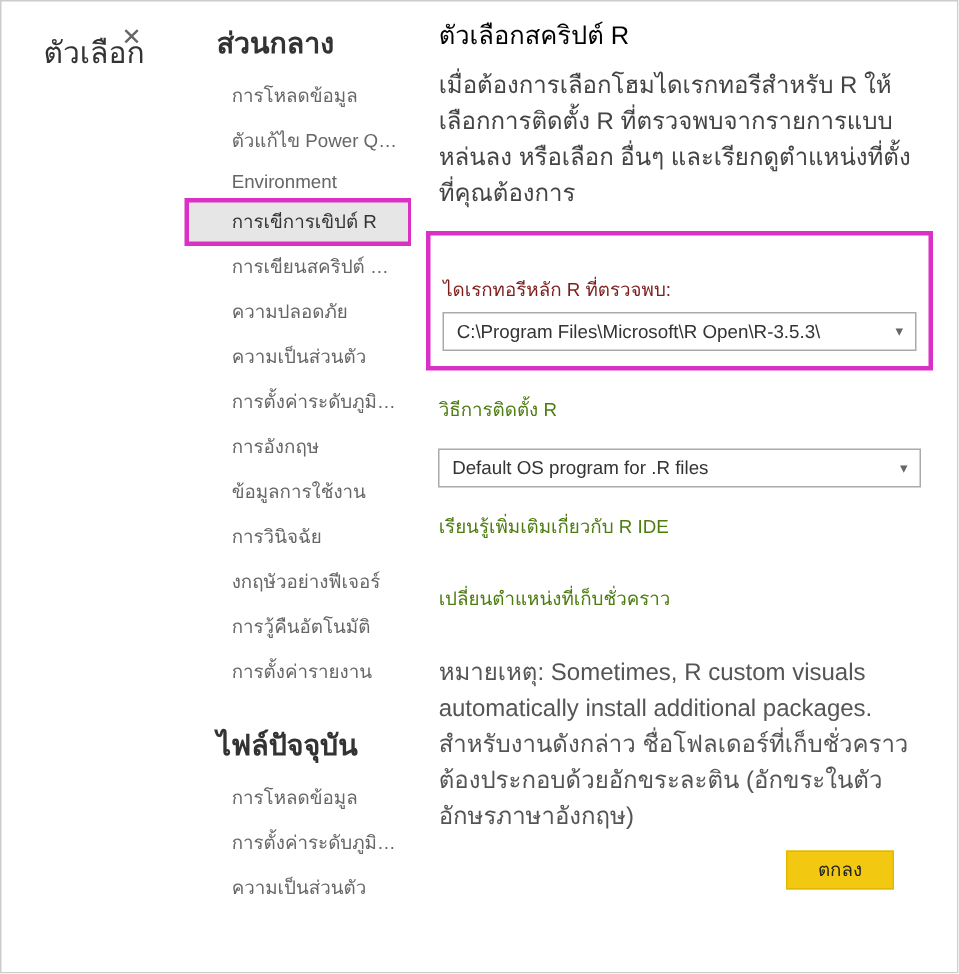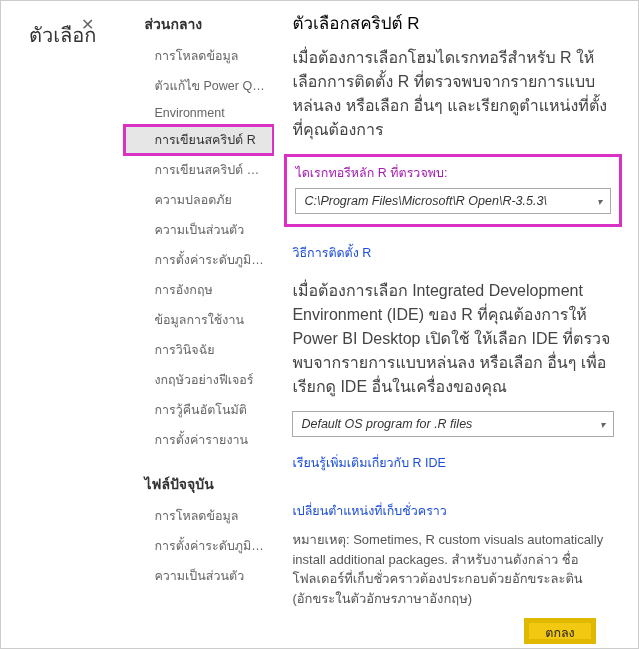--- a/index.html
+++ b/index.html
@@ -45,21 +45,21 @@
     }
     .sidebar {
       width: 158px;
       padding: 8px 0 0 8px;
       overflow-y: auto;
     }
     .sidebar-section {
       margin-bottom: 14px;
     }
     .sidebar-heading {
-      font-size: 14px;
+      font-size: 19px;
       font-weight: 600;
       color: #333;
       padding: 4px 10px 6px 20px;
     }
     .sidebar-item {
       display: block;
       padding: 5px 8px 5px 30px;
       color: #666;
       font-size: 12.5px;
       cursor: pointer;
@@ -97,68 +97,68 @@
       margin-bottom: 10px;
     }
     .field-block.boxed {
       border: 3px solid #d831c4;
       padding: 6px 8px 10px 8px;
       margin-left: -8px;
       margin-right: -8px;
     }
     .field-label {
       font-size: 12.5px;
-      color: #a21caf;
+      color: #7f1d1d;
       margin-bottom: 5px;
+      margin-top: 20px;
     }
     .dropdown {
       display: flex;
       align-items: center;
       justify-content: space-between;
       border: 1px solid #aaa;
       background: #fff;
       height: 26px;
       padding: 0 8px;
       font-size: 12.5px;
       color: #333;
       cursor: pointer;
       width: 100%;
-      font-style: italic;
     }
     .dropdown .chev {
       color: #666;
       font-size: 10px;
     }
     .link {
-      color: #1d4ed8;
+      color: #4d7c0f;
       font-size: 12.5px;
       cursor: pointer;
       display: inline-block;
       margin-top: 6px;
       margin-bottom: 16px;
       text-align: right;
     }
     .note {
-      font-size: 13px;
+      font-size: 16px;
       color: #555;
       line-height: 1.5;
-      margin-top: 5px;
+      margin-top: 24px;
     }
     .footer {
       display: flex;
       justify-content: flex-end;
       gap: 10px;
       padding: 10px 18px 14px 0;
       margin-top: auto;
     }
     .btn {
       min-width: 72px;
       height: 26px;
       font-size: 12.5px;
-      border: 5px solid #701a75;
+      border: 1px solid #701a75;
       background: #f3f3f3;
       cursor: pointer;
       padding: 0 14px;
     }
     .btn.primary {
       background: #f2c811;
       border-color: #e0b800;
       color: #222;
     }
   </style>
@@ -173,21 +173,21 @@
     </button>
   </div>
 
   <div class="body">
     <nav class="sidebar">
       <div class="sidebar-section">
         <div class="sidebar-heading">ส่วนกลาง</div>
         <div class="sidebar-item">การโหลดข้อมูล</div>
         <div class="sidebar-item">ตัวแก้ไข Power Query</div>
         <div class="sidebar-item">Environment</div>
-        <div class="sidebar-item selected highlighted">การเขียนสคริปต์ R</div>
+        <div class="sidebar-item selected highlighted">การเขีการเขิปต์ R</div>
         <div class="sidebar-item">การเขียนสคริปต์ Python</div>
         <div class="sidebar-item">ความปลอดภัย</div>
         <div class="sidebar-item">ความเป็นส่วนตัว</div>
         <div class="sidebar-item">การตั้งค่าระดับภูมิภาค</div>
         <div class="sidebar-item">การอังกฤษ</div>
         <div class="sidebar-item">ข้อมูลการใช้งาน</div>
         <div class="sidebar-item">การวินิจฉัย</div>
         <div class="sidebar-item">งกฤษัวอย่างฟีเจอร์</div>
         <div class="sidebar-item">การวู้คืนอัตโนมัติ</div>
         <div class="sidebar-item">การตั้งค่ารายงาน</div>
@@ -208,21 +208,20 @@
       <div class="field-block boxed">
         <div class="field-label">ไดเรกทอรีหลัก R ที่ตรวจพบ:</div>
         <div class="dropdown">
           <span>C:\Program Files\Microsoft\R Open\R-3.5.3\</span>
           <span class="chev">▾</span>
         </div>
       </div>
 
       <a class="link">วิธีการติดตั้ง R</a>
 
-      <p class="desc">เมื่อต้องการเลือก Integrated Development Environment (IDE) ของ R ที่คุณต้องการให้ Power BI Desktop เปิดใช้ ให้เลือก IDE ที่ตรวจพบจากรายการแบบหล่นลง หรือเลือก อื่นๆ เพื่อเรียกดู IDE อื่นในเครื่องของคุณ</p>
 
       <div class="field-block">
         <div class="dropdown">
           <span>Default OS program for .R files</span>
           <span class="chev">▾</span>
         </div>
       </div>
 
       <a class="link">เรียนรู้เพิ่มเติมเกี่ยวกับ R IDE</a>
 

